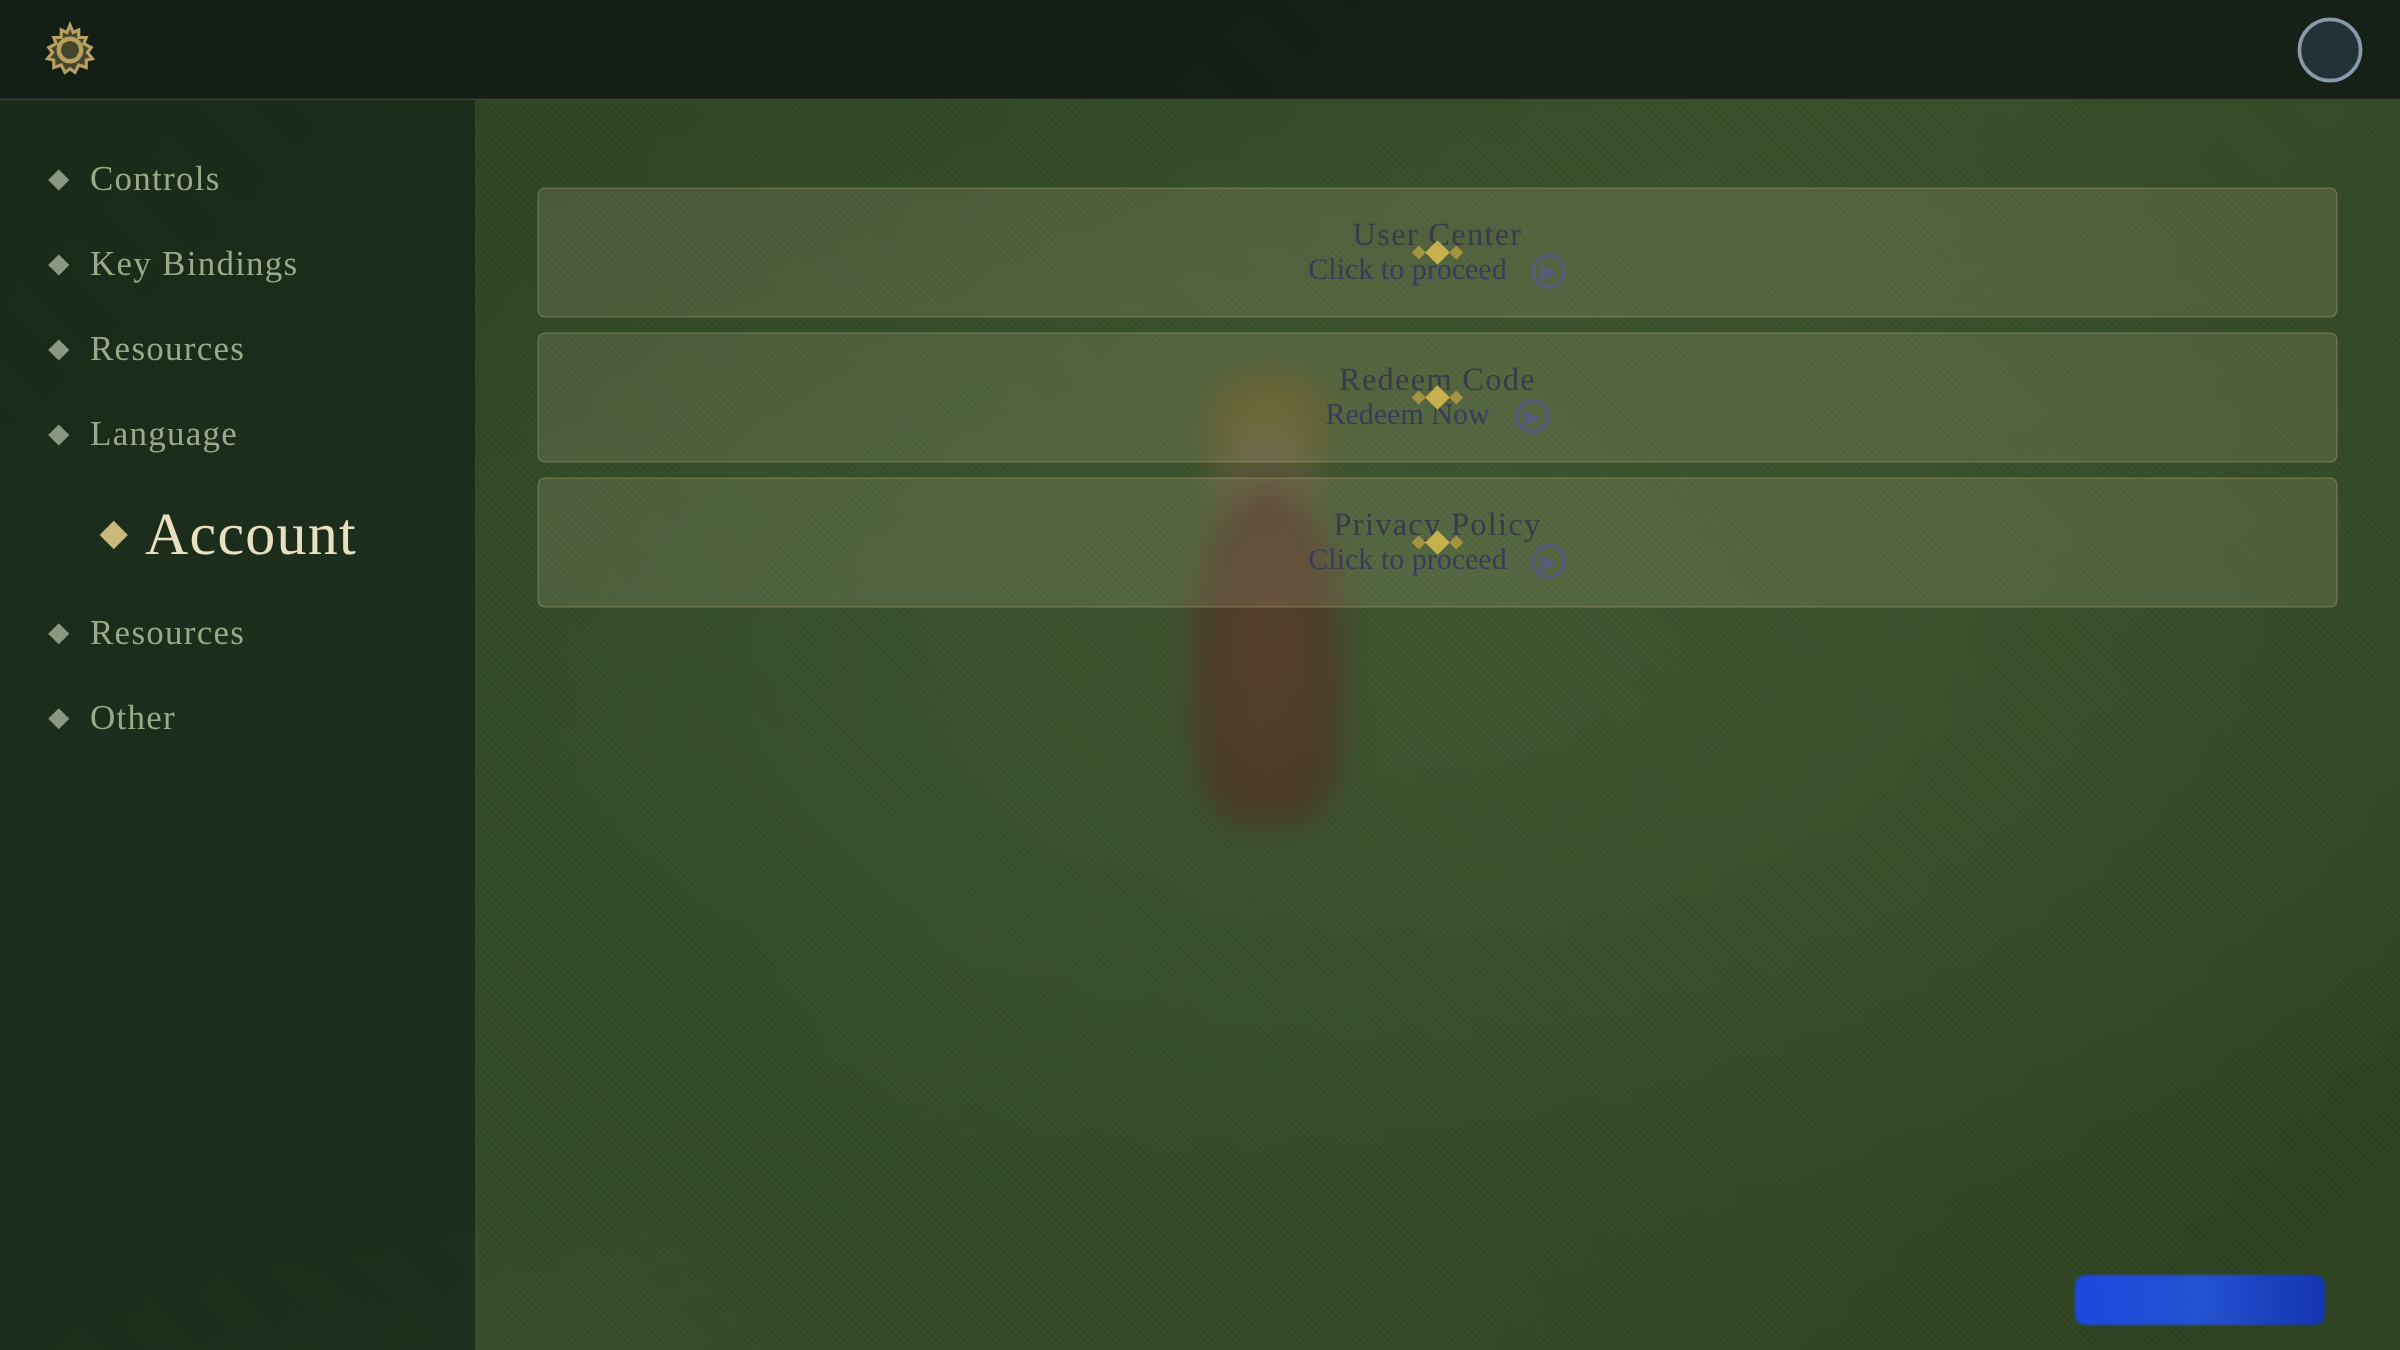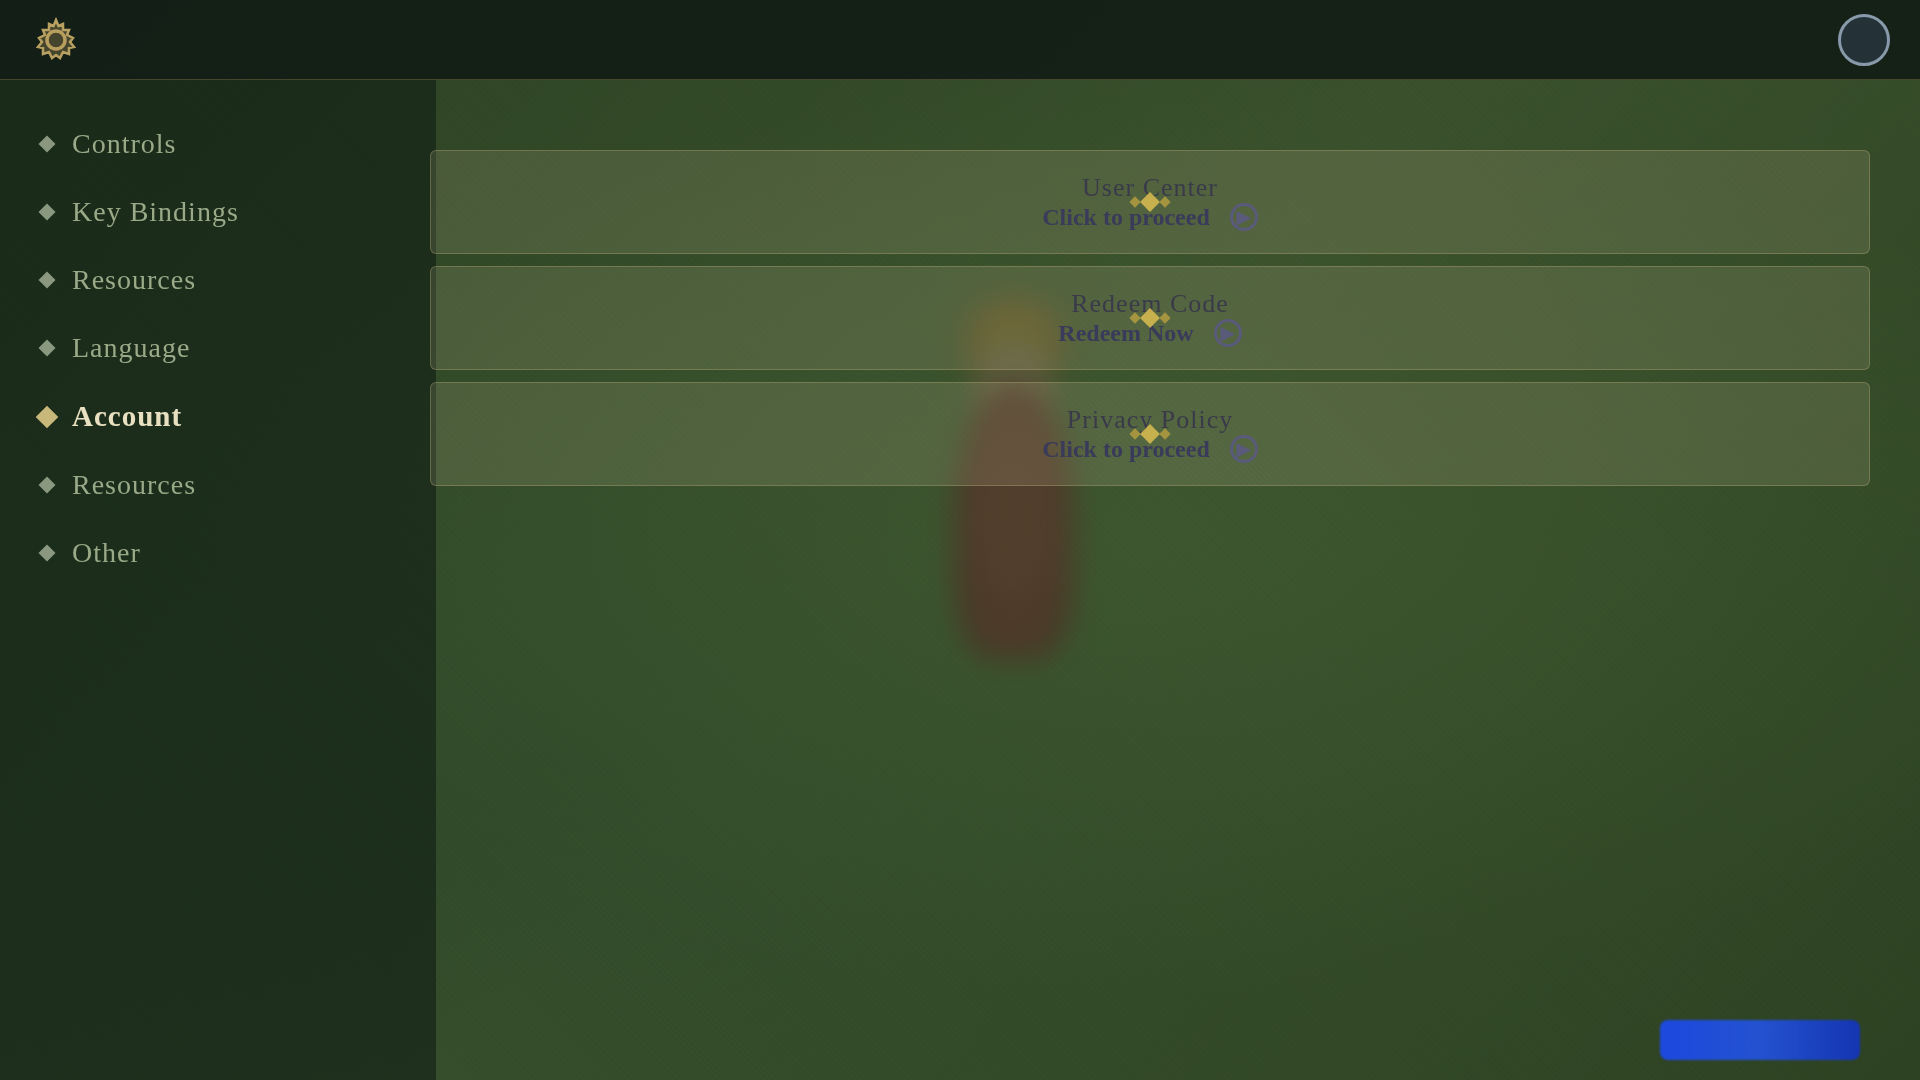--- a/index.html
+++ b/index.html
@@ -151,42 +151,43 @@
       color: #aabbcc;
       font-size: 26px;
       font-weight: bold;
     }
 
     
     .sidebar {
       position: absolute;
       top: 80px;
       left: 0;
-      width: 436px;
+      width: 380px;
       bottom: 0;
       background: rgba(15, 28, 20, 0.6);
       padding: 30px 0;
     }
 
     .sidebar-item {
       display: flex;
       align-items: center;
       padding: 18px 40px;
       cursor: pointer;
       color: #9aaa88;
       font-size: 28px;
       font-weight: normal;
       letter-spacing: 1px;
       position: relative;
     }
 
     .sidebar-item.active {
       color: #e8e0c0;
-      font-size: 29px;
-      font-weight: bold;
+      font-size: 48px;
+      font-weight: normal;
+      margin-left: 44px;
     }
 
     .sidebar-item .bullet {
       width: 14px;
       height: 14px;
       margin-right: 18px;
       flex-shrink: 0;
       position: relative;
     }
 
@@ -246,25 +247,24 @@
 
     .setting-row-left {
       font-size: 26px;
       color: #3a3a4a;
       font-weight: normal;
       letter-spacing: 1px;
     }
 
     .setting-row-right {
       display: flex;
-      align-items: flex-end;
+      align-items: flex-start;
       gap: 20px;
       color: #3a3a5a;
       font-size: 24px;
-      font-weight: bold;
     }
 
     
     .row-divider {
       position: absolute;
       left: 50%;
       top: 50%;
       transform: translate(-50%, -50%);
       display: flex;
       align-items: center;

